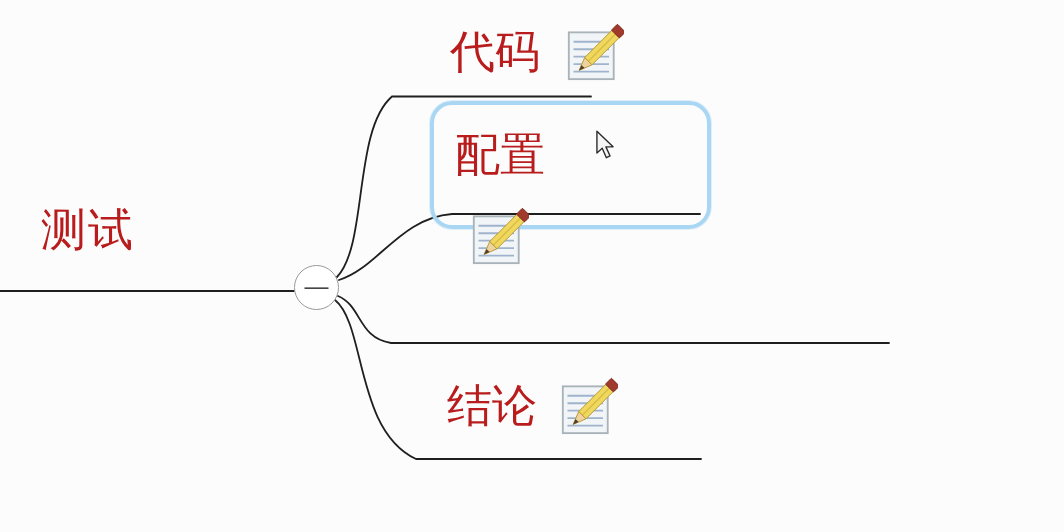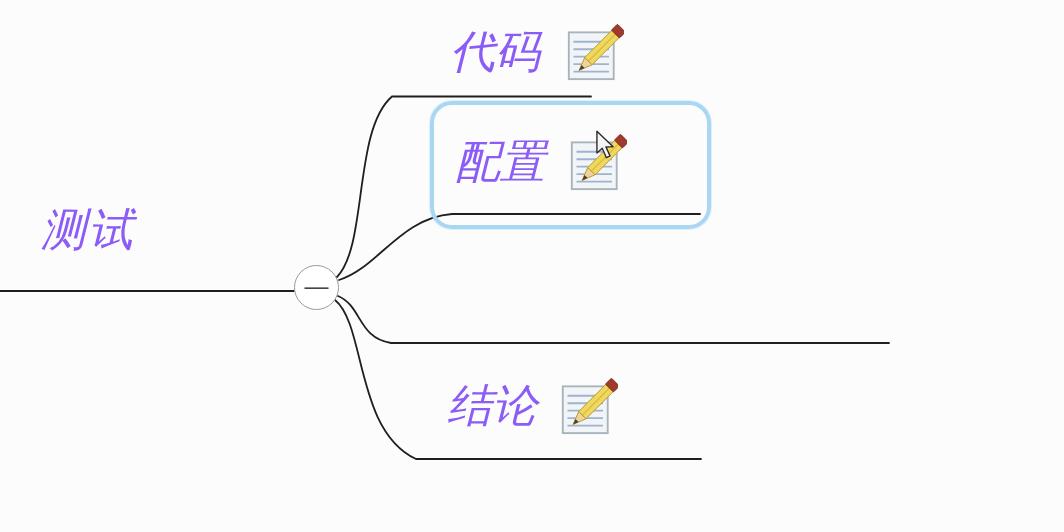--- a/index.html
+++ b/index.html
@@ -3,21 +3,21 @@
 <meta charset="utf-8">
 <style>
   html,body{margin:0;padding:0;}
   body{
     width:1064px;height:532px;overflow:hidden;position:relative;
     background:#fcfcfc;
     font-family:"Liberation Sans","DejaVu Sans",sans-serif;
   }
   .canvas{position:absolute;inset:0;}
   svg.links{position:absolute;left:0;top:0;z-index:1;}
-  .node-label{color:#8b5cf6;font-weight:500;white-space:nowrap;line-height:1.1;font-style:italic;}
+  .node-label{color:#b91c1c;font-weight:500;white-space:nowrap;line-height:1.1;}
 
   .root-node{
     position:absolute;left:41px;top:204px;z-index:3;
     font-size:45px;letter-spacing:2px;
   }
 
   .collapse-btn{
     position:absolute;left:294px;top:265px;width:45px;height:45px;z-index:3;
     border:1.5px solid #9a9a9a;border-radius:50%;background:#ffffff;
     display:flex;align-items:center;justify-content:center;
@@ -32,21 +32,21 @@
   }
 
   .child{
     position:absolute;z-index:3;display:flex;align-items:center;
   }
   .child .icon{display:inline-block;width:58px;height:64px;cursor:pointer;}
   .child .icon svg{display:block;width:100%;height:100%;}
 
   .child-0{left:450px;top:20px;gap:26px;}
   .child-0 .node-label{font-size:45px;}
-  .child-1{left:455px;top:130px;gap:24px;}
+  .child-1{left:455px;top:130px;gap:24px;flex-direction:column;}
   .child-1 .node-label{font-size:45px;}
   .child-2{left:455px;top:262px;gap:28px;}
   .child-2 .node-label{font-size:48px;}
   .child-3{left:447px;top:374px;gap:23px;}
   .child-3 .node-label{font-size:45px;}
 
   .cursor{position:absolute;left:594px;top:130px;z-index:10;width:22px;height:30px;}
   .defs-holder{position:absolute;width:0;height:0;overflow:hidden;}
 </style>
 </head>

